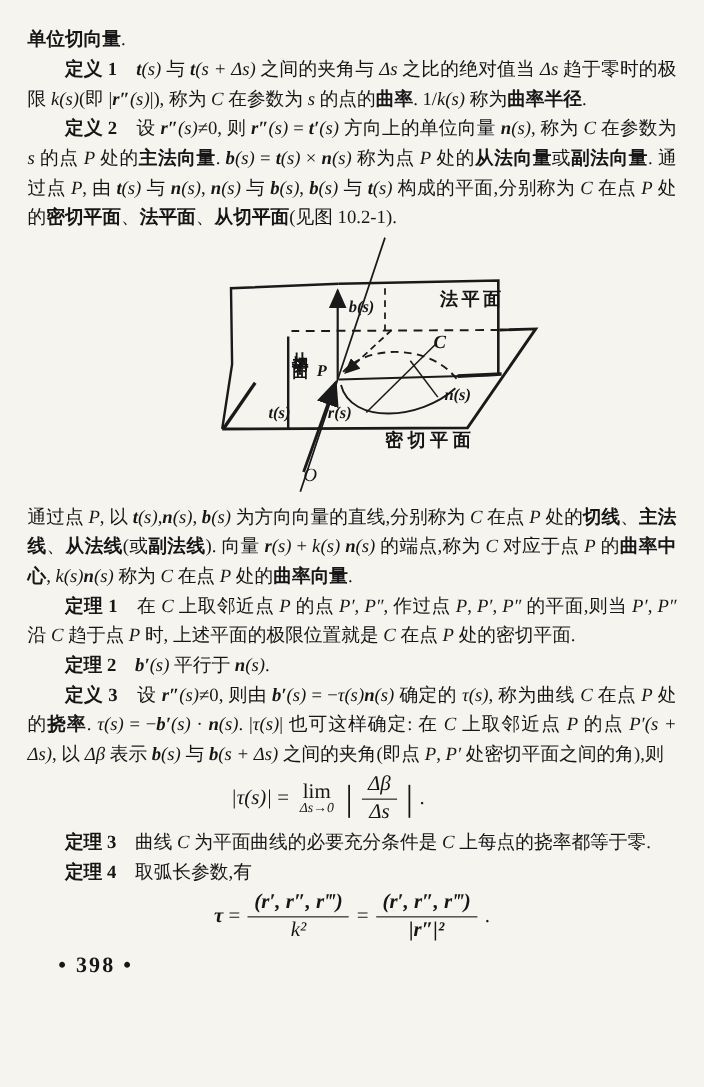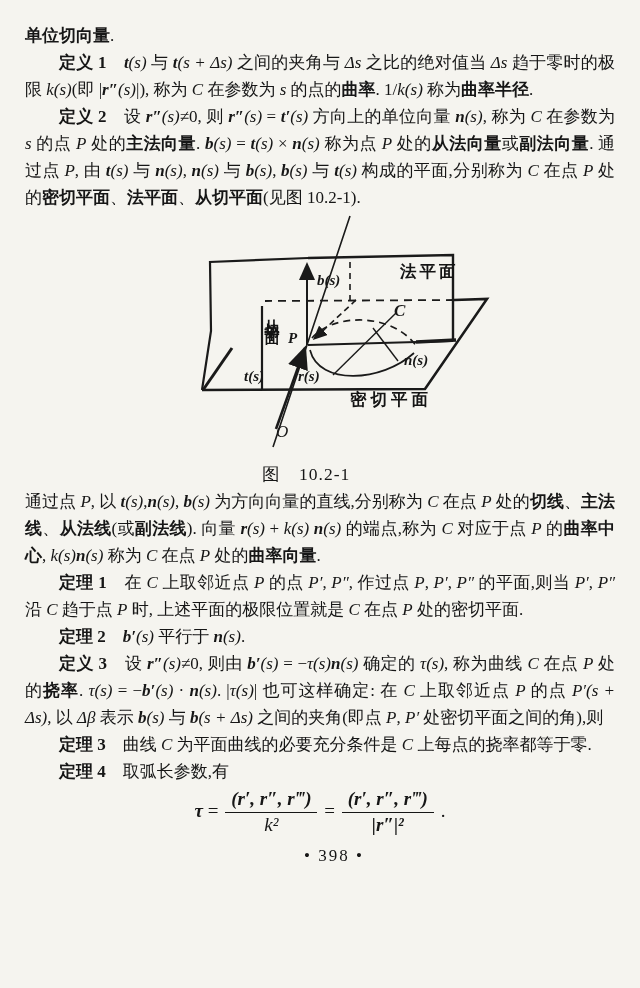--- a/index.html
+++ b/index.html
@@ -38,23 +38,22 @@
   .frac { display:inline-block; vertical-align:middle; text-align:center; padding:0 2px; }
   .frac .num { display:block; border-bottom:1.5px solid #161616; padding:0 6px 2px 6px; }
   .frac .den { display:block; padding-top:2px; }
   .lim { display:inline-block; vertical-align:middle; text-align:center; margin:0 5px; }
   .lim .w { display:block; line-height:17px; }
   .lim .s { display:block; font-size:12.5px; line-height:13px; }
   .bigbar { display:inline-block; vertical-align:middle; font-size:33px; font-weight:400; margin:0 1px; }
   .formula-shift { padding-right:44px; }
 
   .footer {
-    margin:10px 0 0 28px; font-weight:400; font-size:17px; letter-spacing:2px;
+    margin:10px 0 0 28px; font-weight:700; font-size:20px; letter-spacing:2px;
     font-family:"Liberation Serif", serif;
-    text-align:center;
   }
 </style>
 </head>
 <body>
 
 <div class="page">
 
   <p class="line"><span class="seg-b">单位切向量</span><span>.</span></p>
   <p class="line ind"><span class="seg-b">定义 1</span><span>　</span><span class="seg-v">t</span><span class="seg-m">(s)</span><span> 与 </span><span class="seg-v">t</span><span class="seg-m">(s + Δs)</span><span> 之间的夹角与 </span><span class="seg-m">Δs</span><span> 之比的绝对值当 </span><span class="seg-m">Δs</span><span> 趋于零时的极限 </span><span class="seg-m">k(s)</span><span>(即 |</span><span class="seg-v">r″</span><span class="seg-m">(s)</span><span>|), 称为 </span><span class="seg-m">C</span><span> 在参数为 </span><span class="seg-m">s</span><span> 的点的</span><span class="seg-b">曲率</span><span>. 1/</span><span class="seg-m">k(s)</span><span> 称为</span><span class="seg-b">曲率半径</span><span>.</span></p>
   <p class="line ind"><span class="seg-b">定义 2</span><span>　设 </span><span class="seg-v">r″</span><span class="seg-m">(s)</span><span>≠0, 则 </span><span class="seg-v">r″</span><span class="seg-m">(s)</span><span> = </span><span class="seg-v">t′</span><span class="seg-m">(s)</span><span> 方向上的单位向量 </span><span class="seg-v">n</span><span class="seg-m">(s)</span><span>, 称为 </span><span class="seg-m">C</span><span> 在参数为 </span><span class="seg-m">s</span><span> 的点 </span><span class="seg-m">P</span><span> 处的</span><span class="seg-b">主法向量</span><span>. </span><span class="seg-v">b</span><span class="seg-m">(s)</span><span> = </span><span class="seg-v">t</span><span class="seg-m">(s)</span><span> × </span><span class="seg-v">n</span><span class="seg-m">(s)</span><span> 称为点 </span><span class="seg-m">P</span><span> 处的</span><span class="seg-b">从法向量</span><span>或</span><span class="seg-b">副法向量</span><span>. 通过点 </span><span class="seg-m">P</span><span>, 由 </span><span class="seg-v">t</span><span class="seg-m">(s)</span><span> 与 </span><span class="seg-v">n</span><span class="seg-m">(s)</span><span>, </span><span class="seg-v">n</span><span class="seg-m">(s)</span><span> 与 </span><span class="seg-v">b</span><span class="seg-m">(s)</span><span>, </span><span class="seg-v">b</span><span class="seg-m">(s)</span><span> 与 </span><span class="seg-v">t</span><span class="seg-m">(s)</span><span> 构成的平面,分别称为 </span><span class="seg-m">C</span><span> 在点 </span><span class="seg-m">P</span><span> 处的</span><span class="seg-b">密切平面</span><span>、</span><span class="seg-b">法平面</span><span>、</span><span class="seg-b">从切平面</span><span>(见图 10.2-1).</span></p>
@@ -103,27 +102,41 @@
     <span class="fig-label fig-vert" style="left:104px; top:93px;">从切平面</span>
     <span class="fig-label" style="left:190px; top:178px; letter-spacing:4px;">密切平面</span>
     <span class="fig-math" style="left:157px; top:49px;margin-top:10px;">b(s)</span>
     <span class="fig-math" style="left:84px; top:155px;">t(s)</span>
     <span class="fig-math" style="left:244px; top:139px;">n(s)</span>
     <span class="fig-math" style="left:138px; top:155px;">r(s)</span>
     <span class="fig-math" style="left:234px; top:88px; font-size:17px;">C</span>
     <span class="fig-math" style="left:128px; top:117px;">P</span>
     <span class="fig-math fig-o" style="left:116px; top:209px;">O</span>
   </div>
-  <div class="fig-caption">图　10.2-1</div>
 
   <p class="line"><span>通过点 </span><span class="seg-m">P</span><span>, 以 </span><span class="seg-v">t</span><span class="seg-m">(s)</span><span>,</span><span class="seg-v">n</span><span class="seg-m">(s)</span><span>, </span><span class="seg-v">b</span><span class="seg-m">(s)</span><span> 为方向向量的直线,分别称为 </span><span class="seg-m">C</span><span> 在点 </span><span class="seg-m">P</span><span> 处的</span><span class="seg-b">切线</span><span>、</span><span class="seg-b">主法线</span><span>、</span><span class="seg-b">从法线</span><span>(或</span><span class="seg-b">副法线</span><span>). 向量 </span><span class="seg-v">r</span><span class="seg-m">(s)</span><span> + </span><span class="seg-m">k(s)</span><span> </span><span class="seg-v">n</span><span class="seg-m">(s)</span><span> 的端点,称为 </span><span class="seg-m">C</span><span> 对应于点 </span><span class="seg-m">P</span><span> 的</span><span class="seg-b">曲率中心</span><span>, </span><span class="seg-m">k(s)</span><span class="seg-v">n</span><span class="seg-m">(s)</span><span> 称为 </span><span class="seg-m">C</span><span> 在点 </span><span class="seg-m">P</span><span> 处的</span><span class="seg-b">曲率向量</span><span>.</span></p>
   <p class="line ind"><span class="seg-b">定理 1</span><span>　在 </span><span class="seg-m">C</span><span> 上取邻近点 </span><span class="seg-m">P</span><span> 的点 </span><span class="seg-m">P′</span><span>, </span><span class="seg-m">P″</span><span>, 作过点 </span><span class="seg-m">P</span><span>, </span><span class="seg-m">P′</span><span>, </span><span class="seg-m">P″</span><span> 的平面,则当 </span><span class="seg-m">P′</span><span>, </span><span class="seg-m">P″</span><span> 沿 </span><span class="seg-m">C</span><span> 趋于点 </span><span class="seg-m">P</span><span> 时, 上述平面的极限位置就是 </span><span class="seg-m">C</span><span> 在点 </span><span class="seg-m">P</span><span> 处的密切平面.</span></p>
   <p class="line ind"><span class="seg-b">定理 2</span><span>　</span><span class="seg-v">b′</span><span class="seg-m">(s)</span><span> 平行于 </span><span class="seg-v">n</span><span class="seg-m">(s)</span><span>.</span></p>
   <p class="line ind"><span class="seg-b">定义 3</span><span>　设 </span><span class="seg-v">r″</span><span class="seg-m">(s)</span><span>≠0, 则由 </span><span class="seg-v">b′</span><span class="seg-m">(s)</span><span> = −</span><span class="seg-m">τ(s)</span><span class="seg-v">n</span><span class="seg-m">(s)</span><span> 确定的 </span><span class="seg-m">τ(s)</span><span>, 称为曲线 </span><span class="seg-m">C</span><span> 在点 </span><span class="seg-m">P</span><span> 处的</span><span class="seg-b">挠率</span><span>. </span><span class="seg-m">τ(s)</span><span> = −</span><span class="seg-v">b′</span><span class="seg-m">(s)</span><span> · </span><span class="seg-v">n</span><span class="seg-m">(s)</span><span>. |</span><span class="seg-m">τ(s)</span><span>| 也可这样确定: 在 </span><span class="seg-m">C</span><span> 上取邻近点 </span><span class="seg-m">P</span><span> 的点 </span><span class="seg-m">P′(s + Δs)</span><span>, 以 </span><span class="seg-m">Δβ</span><span> 表示 </span><span class="seg-v">b</span><span class="seg-m">(s)</span><span> 与 </span><span class="seg-v">b</span><span class="seg-m">(s + Δs)</span><span> 之间的夹角(即点 </span><span class="seg-m">P</span><span>, </span><span class="seg-m">P′</span><span> 处密切平面之间的角),则</span></p>
 
+  <div class="formula formula-shift">
+    <span class="f-math">|τ(s)|</span>
+    <span>=</span>
+    <span class="lim">
+      <span class="w">lim</span>
+      <span class="s f-math">Δs→0</span>
+    </span>
+    <span class="bigbar">|</span>
+    <span class="frac">
+      <span class="num f-math">Δβ</span>
+      <span class="den f-math">Δs</span>
+    </span>
+    <span class="bigbar">|</span>
+    <span>.</span>
+  </div>
 
   <p class="line ind"><span class="seg-b">定理 3</span><span>　曲线 </span><span class="seg-m">C</span><span> 为平面曲线的必要充分条件是 </span><span class="seg-m">C</span><span> 上每点的挠率都等于零.</span></p>
   <p class="line ind"><span class="seg-b">定理 4</span><span>　取弧长参数,有</span></p>
 
   <div class="formula">
     <span class="f-v">τ</span>
     <span>=</span>
     <span class="frac">
       <span class="num f-v">(r′, r″, r‴)</span>
       <span class="den f-math">k²</span>

